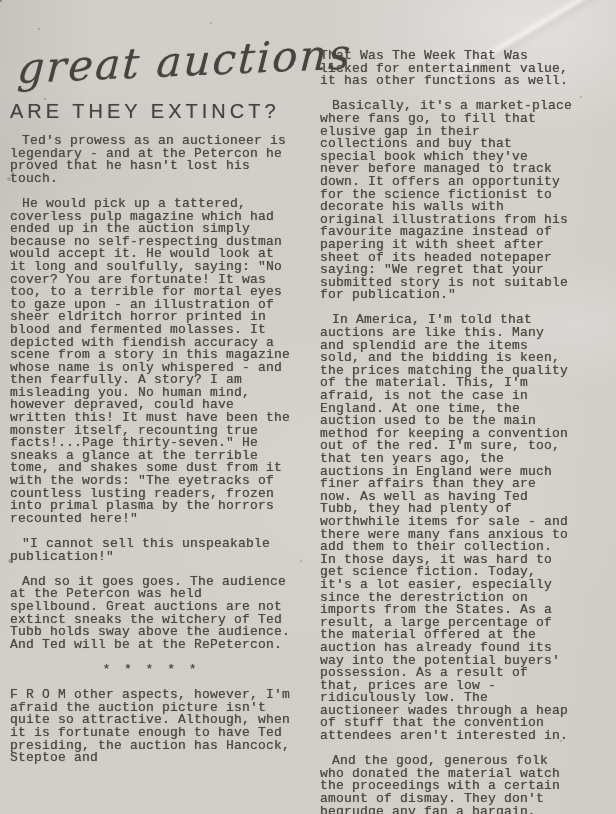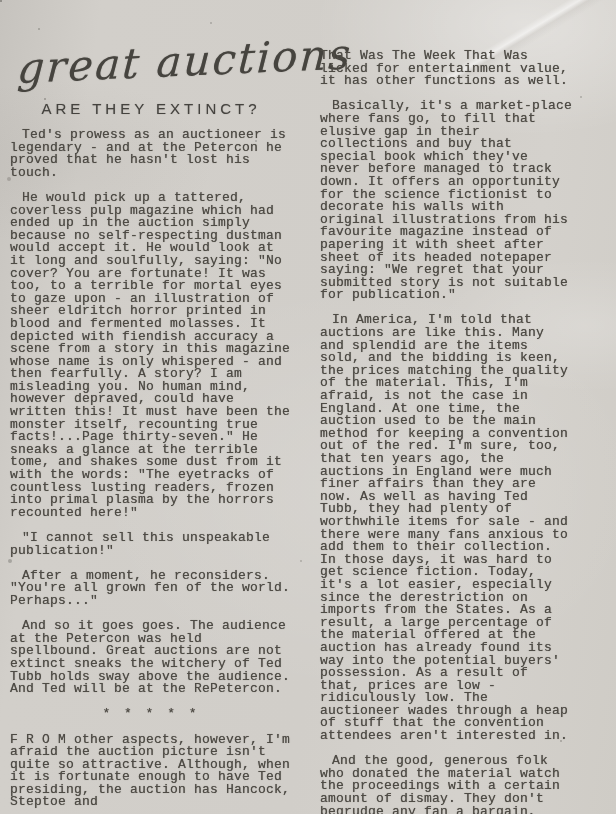--- a/index.html
+++ b/index.html
@@ -57,28 +57,27 @@
     color:#46443f;
     letter-spacing:2px;
     transform:rotate(-2.5deg) skewX(-6deg);
     transform-origin:left bottom;
     white-space:nowrap;
     text-shadow:0 0 1px rgba(70,68,62,0.5);
     margin-left:6px;
   }
   .title-caps{
     font-family:"Liberation Sans", sans-serif;
-    font-size:15px;
+    font-size:20px;
     font-weight:400;
     letter-spacing:4px;
     color:#45433f;
     white-space:nowrap;
     margin:6px 0 12px 0;
     text-shadow:0 0 1px rgba(69,67,63,0.45);
-    text-align:center;
   }
   .body-text p{
     margin:0 0 12.6px 0;
     font-size:13px;
     line-height:12.6px;
     letter-spacing:0.2px;
     color:#4e4b45;
     text-shadow:0 0 0.7px rgba(72,70,64,0.8);
     text-indent:12px;
   }
@@ -97,21 +96,20 @@
 <div class="page">
   <div class="specks"></div>
 
   <div class="col-left body-text">
     <div class="title-script">great auctions</div>
     <div class="title-caps">ARE THEY EXTINCT?</div>
 
     <p>Ted's prowess as an auctioneer is legendary - and at the Petercon he proved that he hasn't lost his touch.</p>
     <p>He would pick up a tattered, coverless pulp magazine which had ended up in the auction simply because no self-respecting dustman would accept it. He would look at it long and soulfully, saying: "No cover? You are fortunate! It was too, to a terrible for mortal eyes to gaze upon - an illustration of sheer eldritch horror printed in blood and fermented molasses. It depicted with fiendish accuracy a scene from a story in this magazine whose name is only whispered - and then fearfully. A story? I am misleading you. No human mind, however depraved, could have written this! It must have been the monster itself, recounting true facts!...Page thirty-seven." He sneaks a glance at the terrible tome, and shakes some dust from it with the words: "The eyetracks of countless lusting readers, frozen into primal plasma by the horrors recounted here!"</p>
     <p>"I cannot sell this unspeakable publication!"</p>
-    <p>After a moment, he reconsiders. "You're all grown fen of the world. Perhaps..."</p>
     <p>And so it goes goes. The audience at the Petercon was held spellbound. Great auctions are not extinct sneaks the witchery of Ted Tubb holds sway above the audience. And Ted will be at the RePetercon.</p>
     <p class="separator">* * * * *</p>
     <p class="flush">F R O M other aspects, however, I'm afraid the auction picture isn't quite so attractive. Although, when it is fortunate enough to have Ted presiding, the auction has Hancock, Steptoe and</p>
   </div>
 
   <div class="col-right body-text">
     <p class="flush">That Was The Week That Was licked for entertainment value, it has other functions as well.</p>
     <p>Basically, it's a market-place where fans go, to fill that elusive gap in their collections and buy that special book which they've never before managed to track down. It offers an opportunity for the science fictionist to decorate his walls with original illustrations from his favourite magazine instead of papering it with sheet after sheet of its headed notepaper saying: "We regret that your submitted story is not suitable for publication."</p>
     <p>In America, I'm told that auctions are like this. Many and splendid are the items sold, and the bidding is keen, the prices matching the quality of the material. This, I'm afraid, is not the case in England. At one time, the auction used to be the main method for keeping a convention out of the red. I'm sure, too, that ten years ago, the auctions in England were much finer affairs than they are now. As well as having Ted Tubb, they had plenty of worthwhile items for sale - and there were many fans anxious to add them to their collection. In those days, it was hard to get science fiction. Today, it's a lot easier, especially since the derestriction on imports from the States. As a result, a large percentage of the material offered at the auction has already found its way into the potential buyers' possession. As a result of that, prices are low - ridiculously low. The auctioneer wades through a heap of stuff that the convention attendees aren't interested in.</p>
     <p>And the good, generous folk who donated the material watch the proceedings with a certain amount of dismay. They don't begrudge any fan a bargain, really - but, Christ, they do expect fair prices - and fair interest - in the better quality stuff they donate. They figure that there is a fan in the states who is really keen to acquire a particular item, is willing to pay for it, and so...he sends it there instead of sending it in to the Con. The editor of an English science fiction magazine might well prefer to send original illustrations to an American convention than to the British con.</p>

